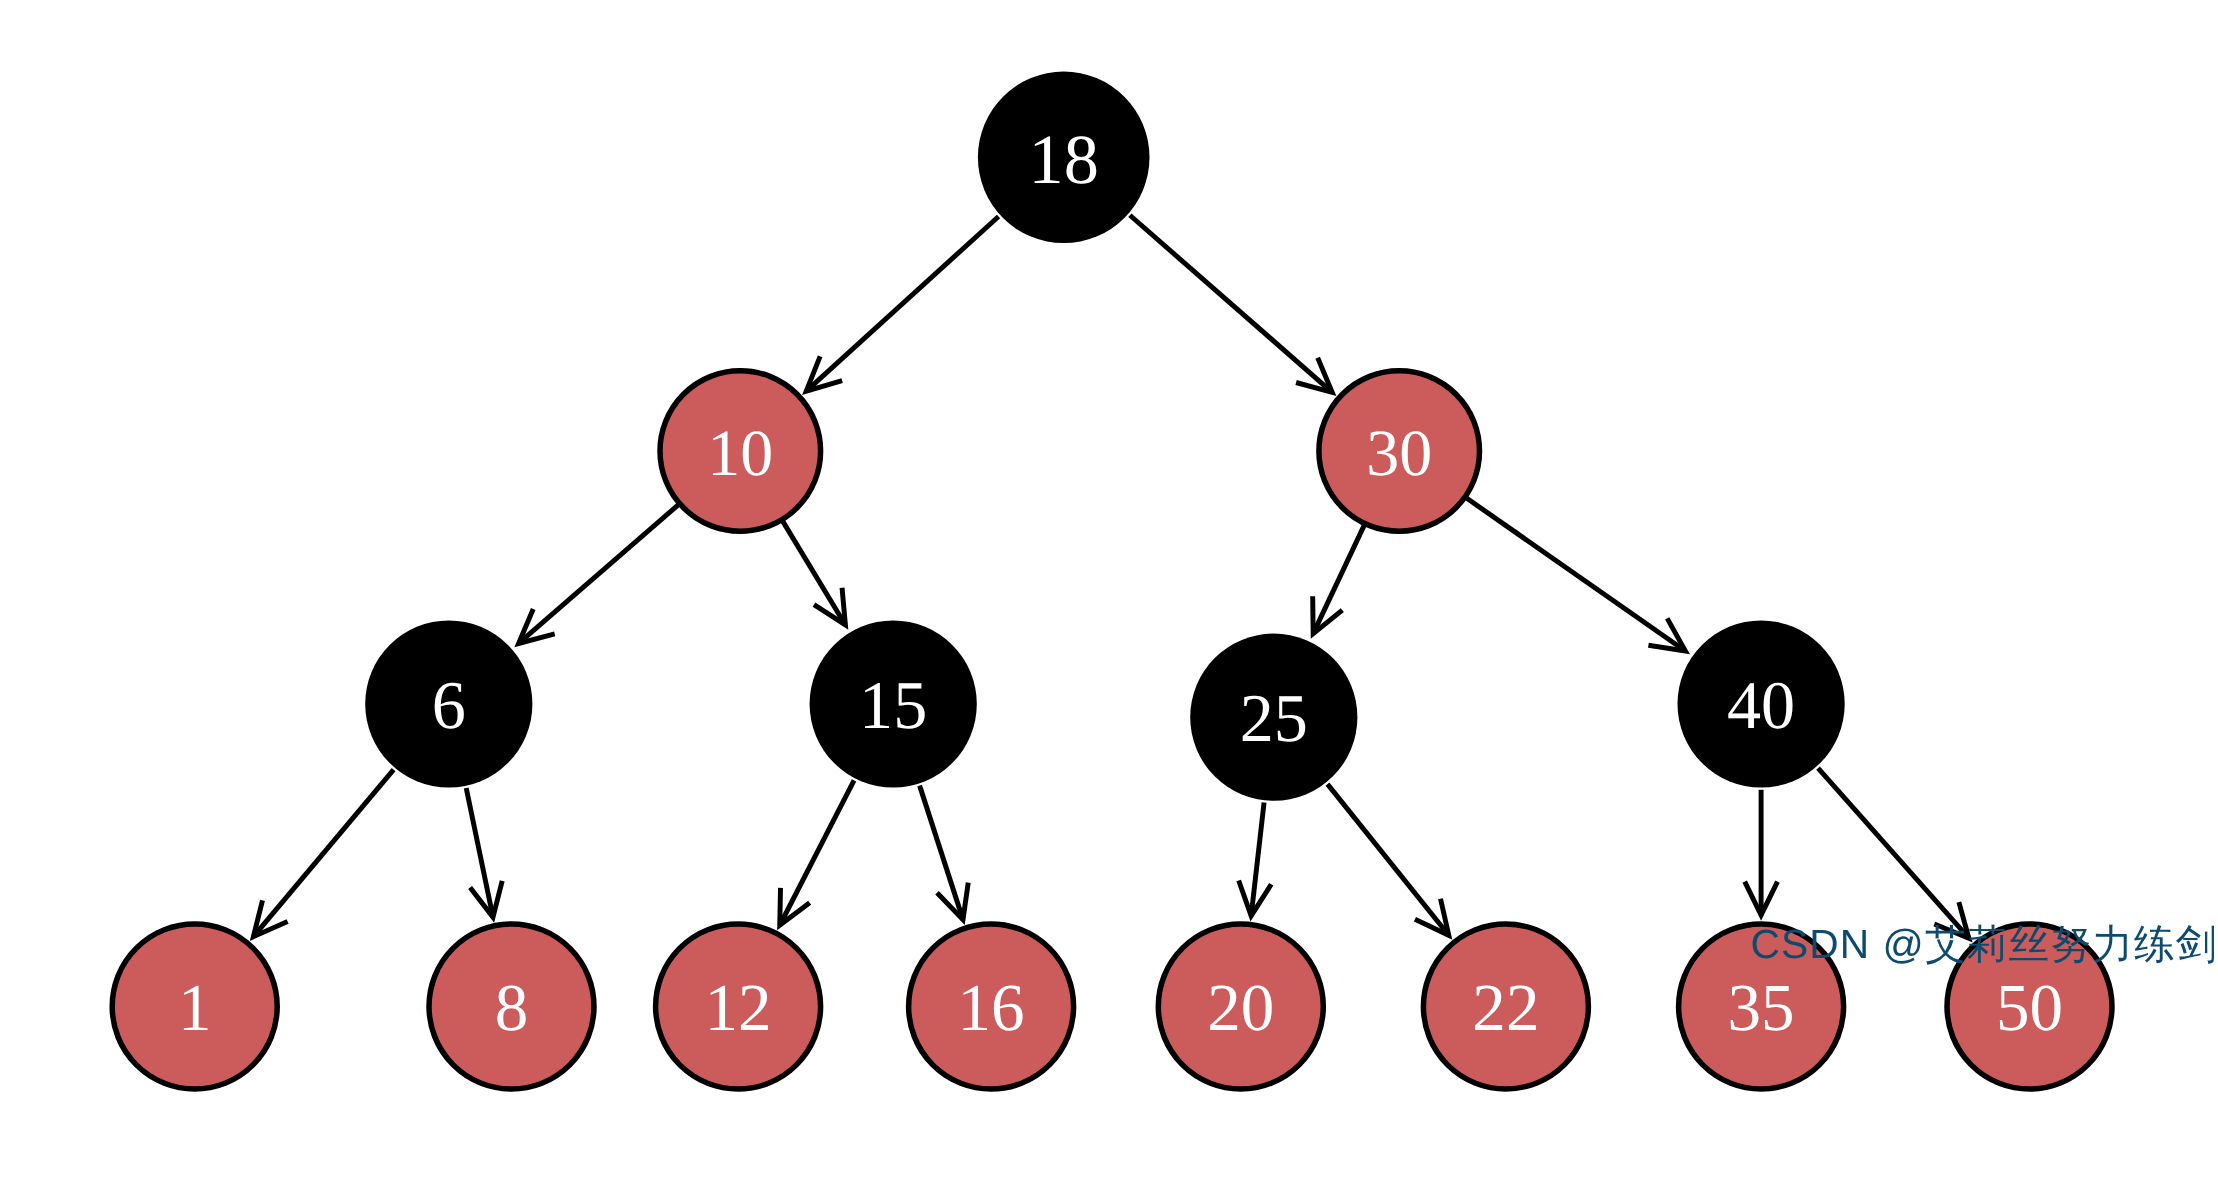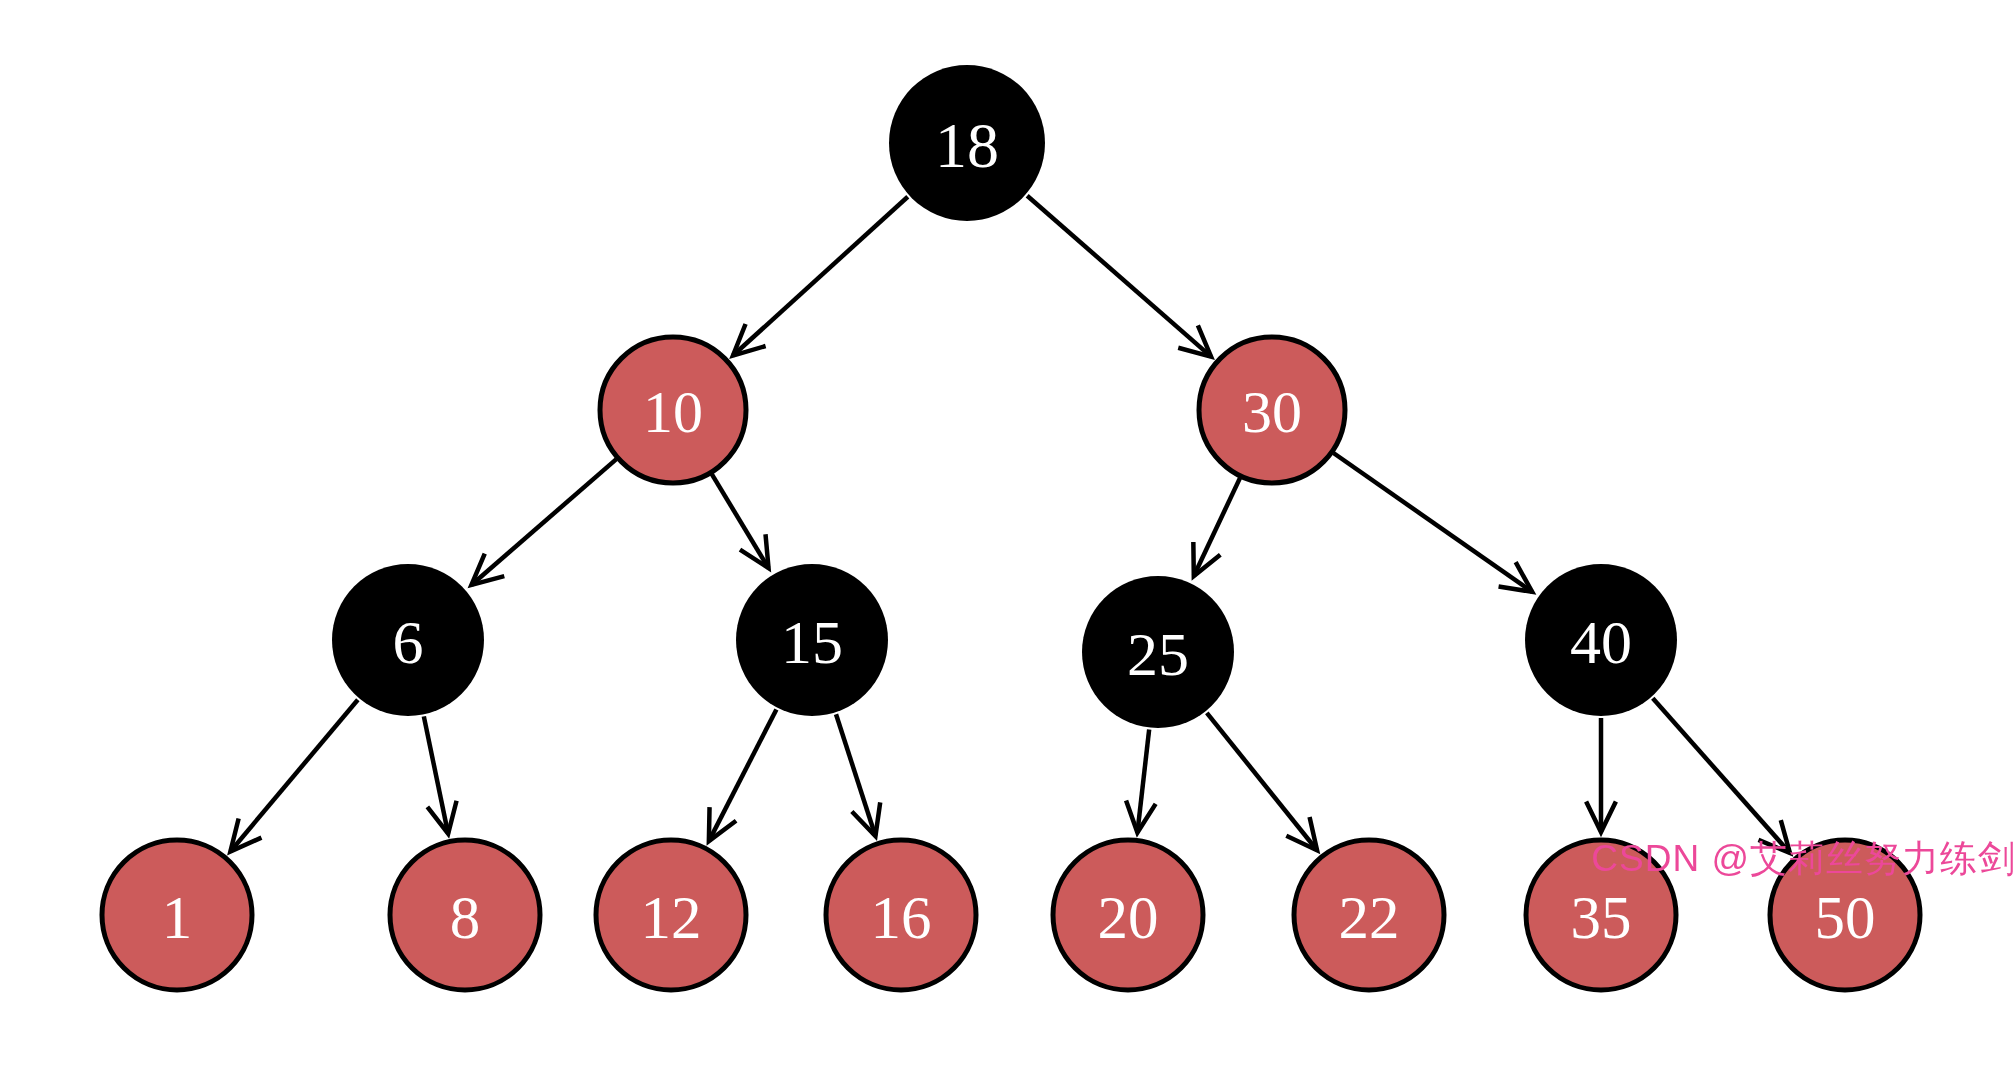--- a/index.html
+++ b/index.html
@@ -46,21 +46,21 @@
     stroke: #000000;
     stroke-width: 4.5;
     fill: none;
     stroke-linecap: butt;
     stroke-linejoin: miter;
   }
   .watermark {
     position: absolute;
     right: 32px;
     bottom: 20px;
-    color: #ec4899;
+    color: #0c4a6e;
     font-family: "Liberation Sans", "DejaVu Sans", sans-serif;
     font-size: 37px;
     letter-spacing: 1px;
     white-space: nowrap;
     user-select: none;
   }
 </style>
 </head>
 <body>
 

